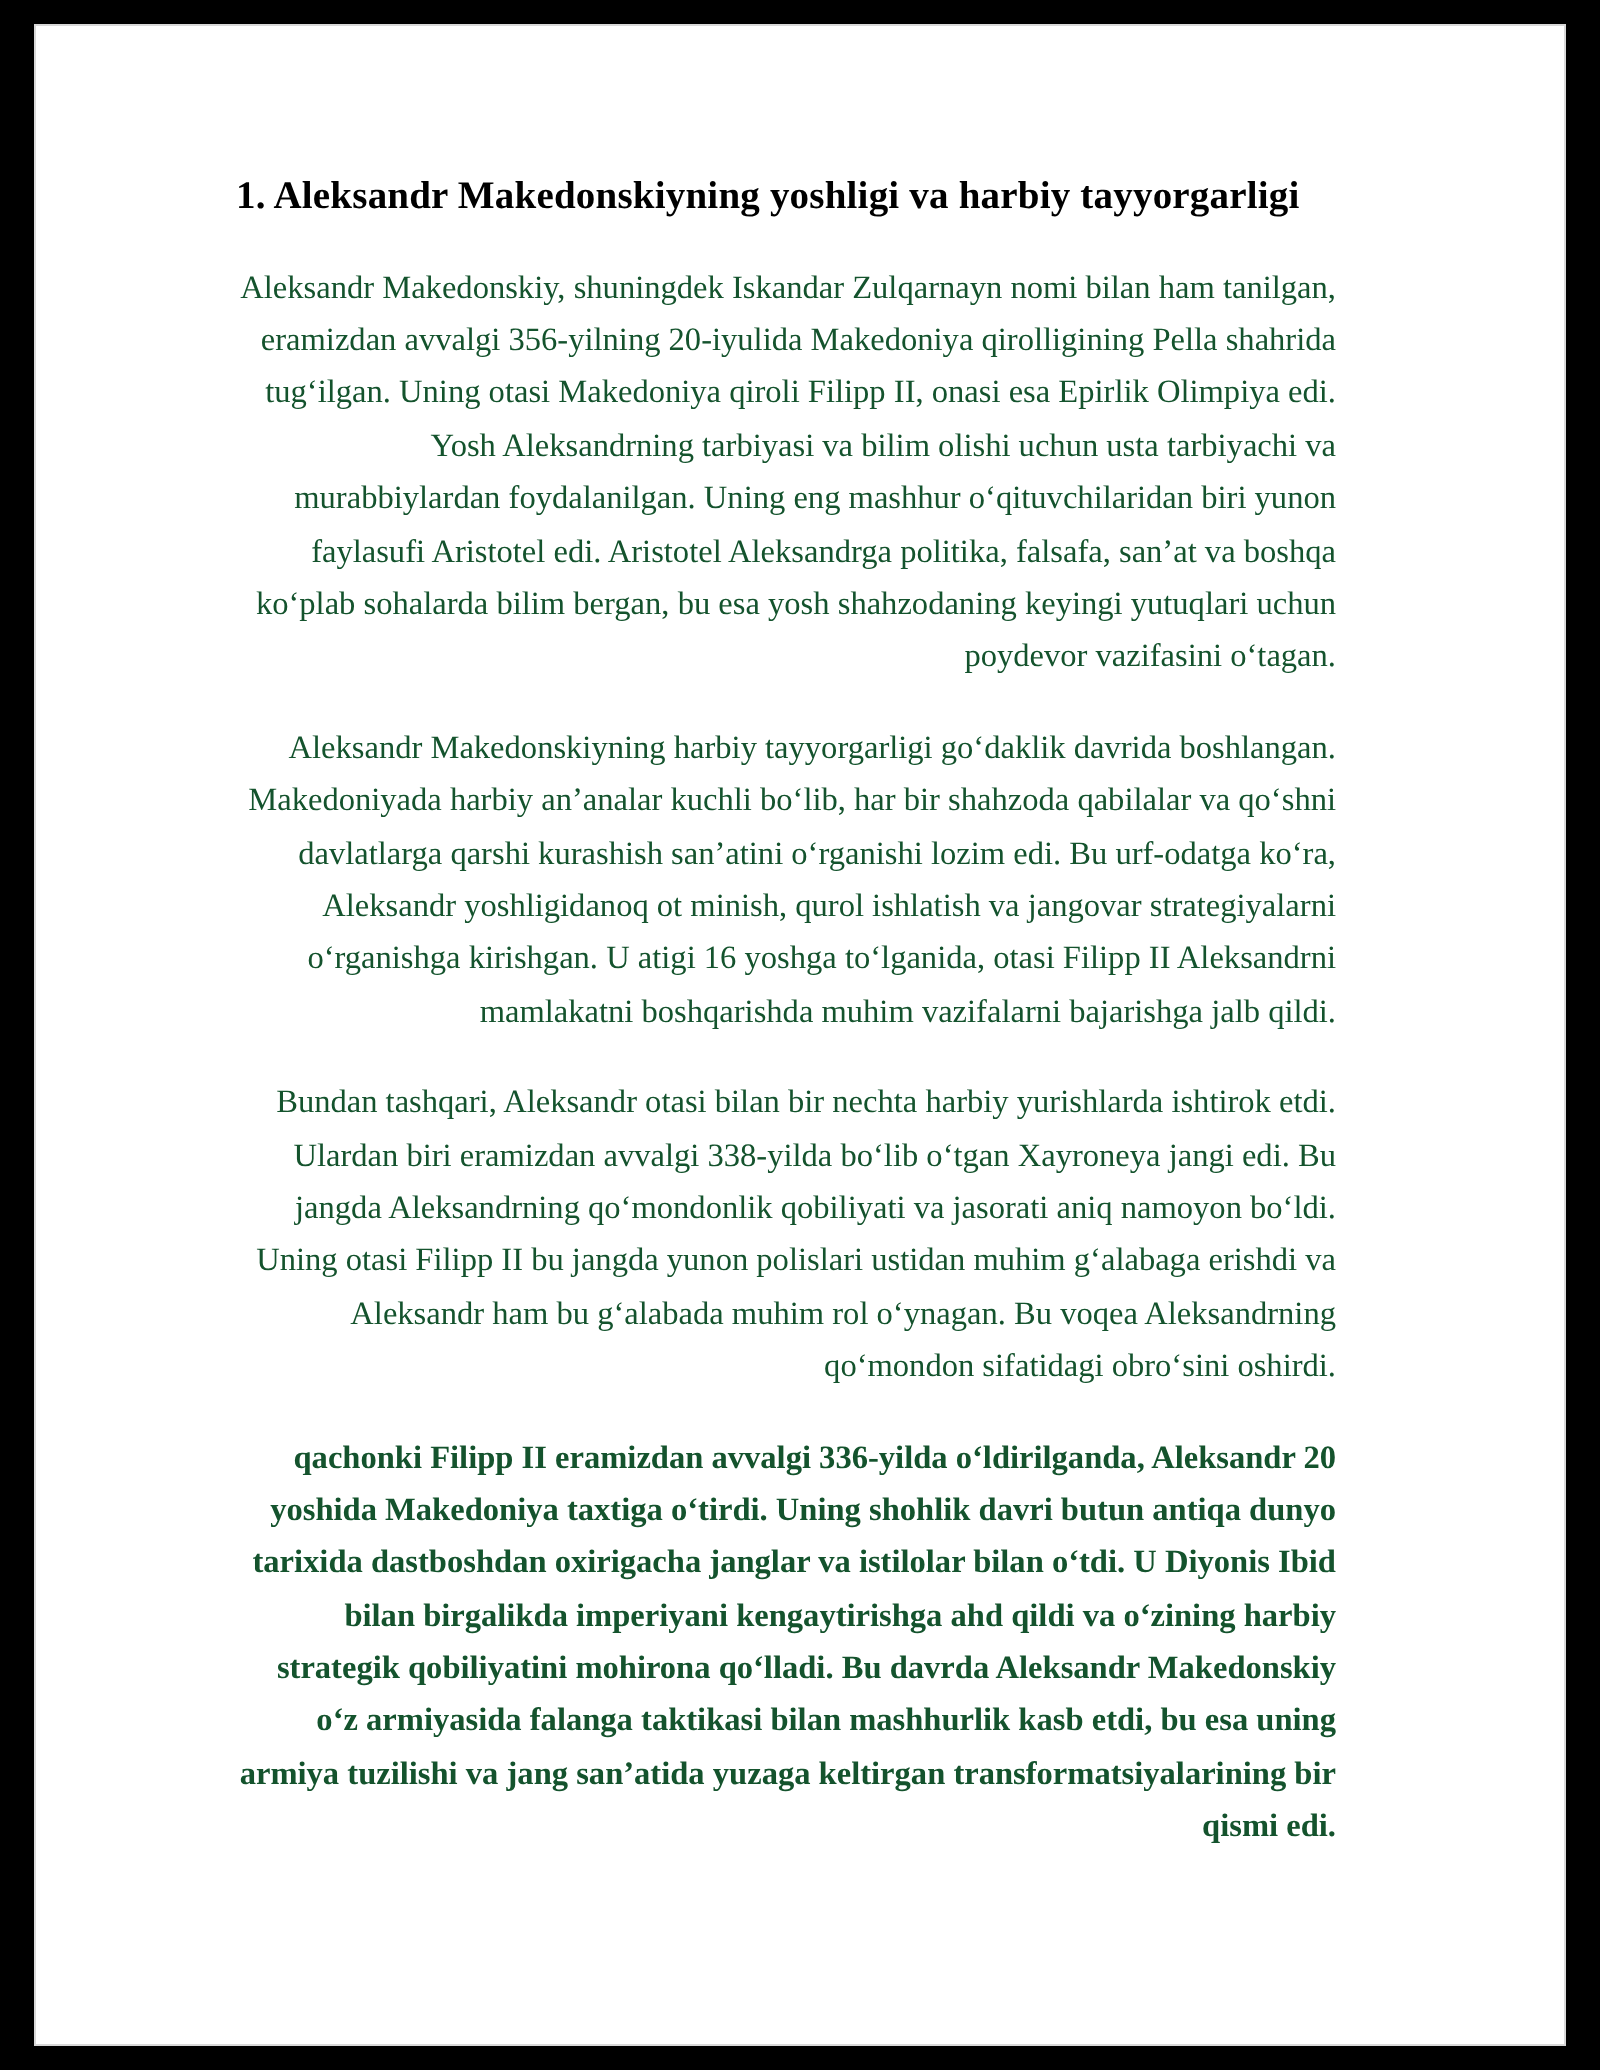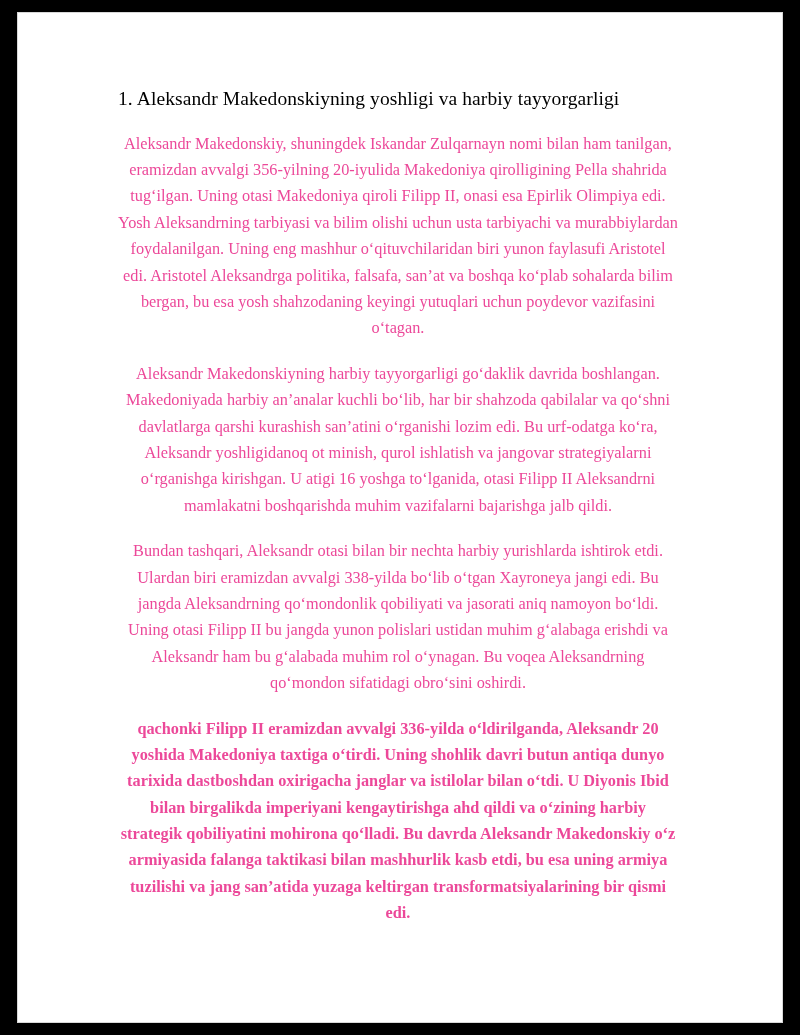--- a/index.html
+++ b/index.html
@@ -24,33 +24,33 @@
   }
   .page-content {
     position: absolute;
     left: 100px;
     top: 72px;
     width: 564px;
   }
   .doc-title {
     font-family: "Liberation Serif", serif;
     font-size: 19.5px;
-    font-weight: normal;
+    font-weight: bold;
     color: #000000;
     line-height: 1.42;
     margin: 0 0 18px 0;
     letter-spacing: 0.1px;
   }
   .doc-paragraph {
     font-family: "Liberation Serif", serif;
     font-size: 16.3px;
-    color: #ec4899;
+    color: #14532d;
     line-height: 1.62;
-    margin: 0 4px 19px 0;
-    text-align: center;
+    margin: 0 14px 19px 0;
+    text-align: right;
   }
   .doc-paragraph:last-child {
     margin-bottom: 0;
     font-weight: bold;
   }
 </style>
 </head>
 <body>
 
 <div class="page-frame">

